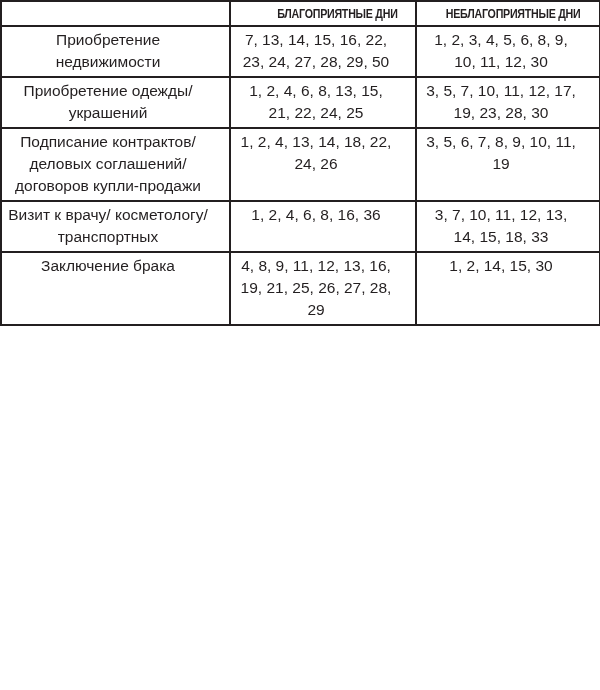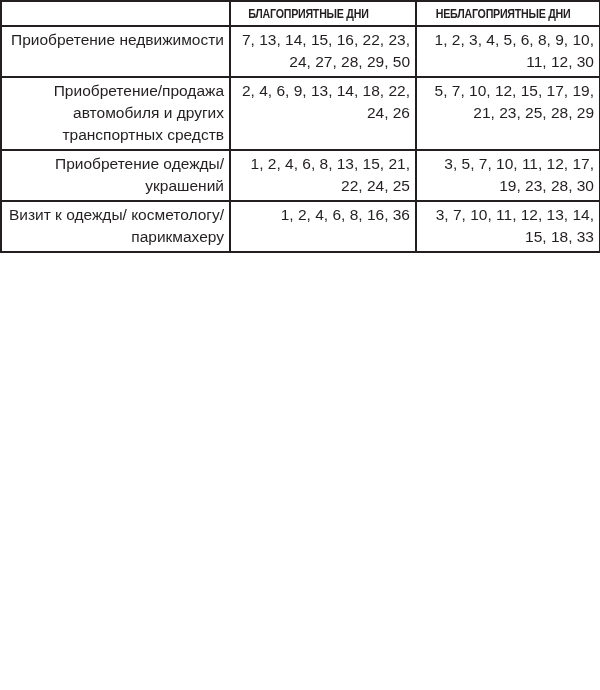--- a/index.html
+++ b/index.html
@@ -11,31 +11,31 @@
       font-family: "Liberation Sans", "DejaVu Sans", sans-serif;
       color: #231f20;
       table-layout: fixed;
     }
     .tbl col.c1 { width: 229px; }
     .tbl col.c2 { width: 186px; }
     .tbl col.c3 { width: 184px; }
     .tbl th, .tbl td {
       border: 2px solid #231f20;
       vertical-align: top;
-      text-align: right;
-      padding: 2px 5px 3px 6px;
+      text-align: center;
+      padding: 2px 20px 3px 6px;
       font-size: 15.5px;
       line-height: 22px;
       font-weight: normal;
     }
     .tbl th {
       font-weight: bold;
       font-size: 13px;
       letter-spacing: -0.3px;
-      text-align: left;
+      text-align: right;
       height: 23px;
       line-height: 23px;
       padding: 0 4px;
       transform-origin: center;
     }
     .tbl th span { display: inline-block; transform: scaleX(0.82); white-space: nowrap; }
     .tbl td.activity { padding-left: 5px; }
   </style>
 </head>
 <body>
@@ -53,28 +53,33 @@
       <th><span>НЕБЛАГОПРИЯТНЫЕ ДНИ</span></th>
     </tr>
   </thead>
   <tbody>
     <tr>
       <td class="activity">Приобретение недвижимости</td>
       <td>7, 13, 14, 15, 16, 22, 23, 24, 27, 28, 29, 50</td>
       <td>1, 2, 3, 4, 5, 6, 8, 9, 10, 11, 12, 30</td>
     </tr>
     <tr>
-      <td class="activity">Приобретение/продажа автомобиля и других транспортных средств</td>
-      <td>2, 4, 6, 9, 13, 14, 18, 22, 24, 26</td>
-      <td>5, 7, 10, 12, 15, 17, 19, 21, 23, 25, 28, 29</td>
-    </tr>
-    <tr>
       <td class="activity">Приобретение одежды/ украшений</td>
       <td>1, 2, 4, 6, 8, 13, 15, 21, 22, 24, 25</td>
       <td>3, 5, 7, 10, 11, 12, 17, 19, 23, 28, 30</td>
     </tr>
     <tr>
-      <td class="activity">Визит к одежды/ косметологу/ парикмахеру</td>
+      <td class="activity">Подписание контрактов/ деловых соглашений/ договоров купли-продажи</td>
+      <td>1, 2, 4, 13, 14, 18, 22, 24, 26</td>
+      <td>3, 5, 6, 7, 8, 9, 10, 11, 19</td>
+    </tr>
+    <tr>
+      <td class="activity">Визит к врачу/ косметологу/ транспортных</td>
       <td>1, 2, 4, 6, 8, 16, 36</td>
       <td>3, 7, 10, 11, 12, 13, 14, 15, 18, 33</td>
+    </tr>
+    <tr>
+      <td class="activity">Заключение брака</td>
+      <td>4, 8, 9, 11, 12, 13, 16, 19, 21, 25, 26, 27, 28, 29</td>
+      <td>1, 2, 14, 15, 30</td>
     </tr>
   </tbody>
 </table>
 
 </body></html>

